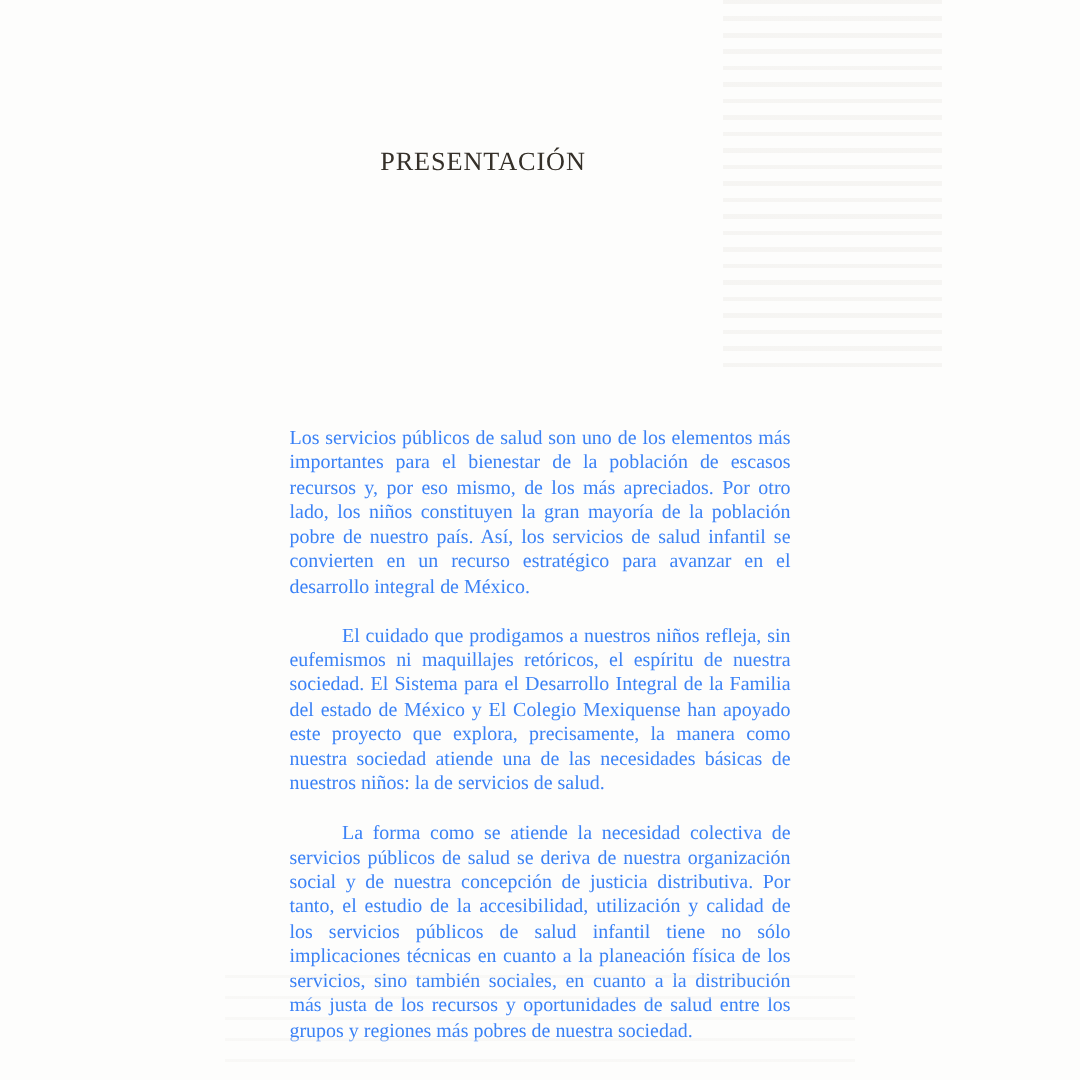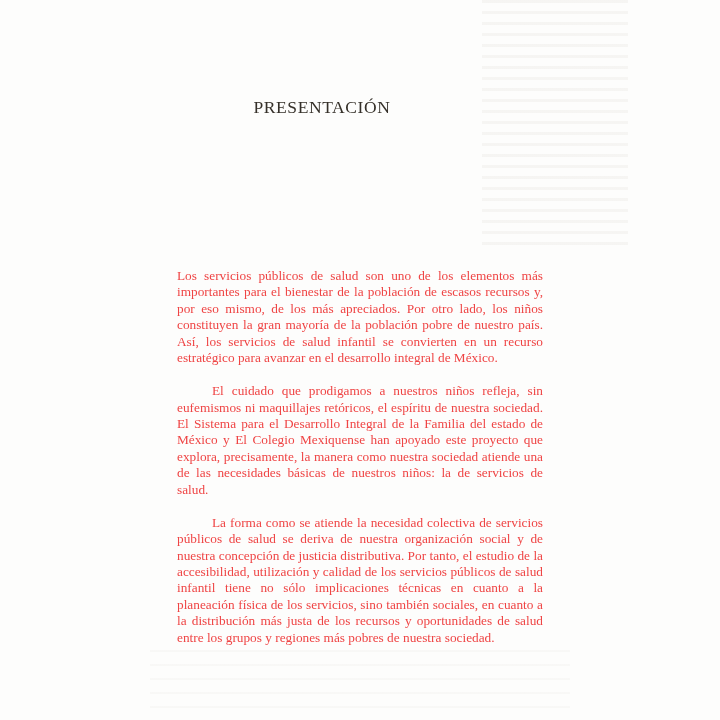--- a/index.html
+++ b/index.html
@@ -77,26 +77,26 @@
 
   
   #body-text {
     position: absolute;
     top: 268px;
     left: 177px;
     width: 366px;
   }
 
   .para {
-    margin: 0;
+    margin: 16px;
     font-size: 13.3px;
     line-height: 16.45px;
     text-align: justify;
     text-justify: inter-word;
-    color: #ef4444;
+    color: #3b82f6;
     hyphens: none;
   }
 
   .para + .para {
     margin-top: 16.4px;
     font-family: Liberation Serif, serif;
   }
 
   .para.indented {
     text-indent: 35px;

